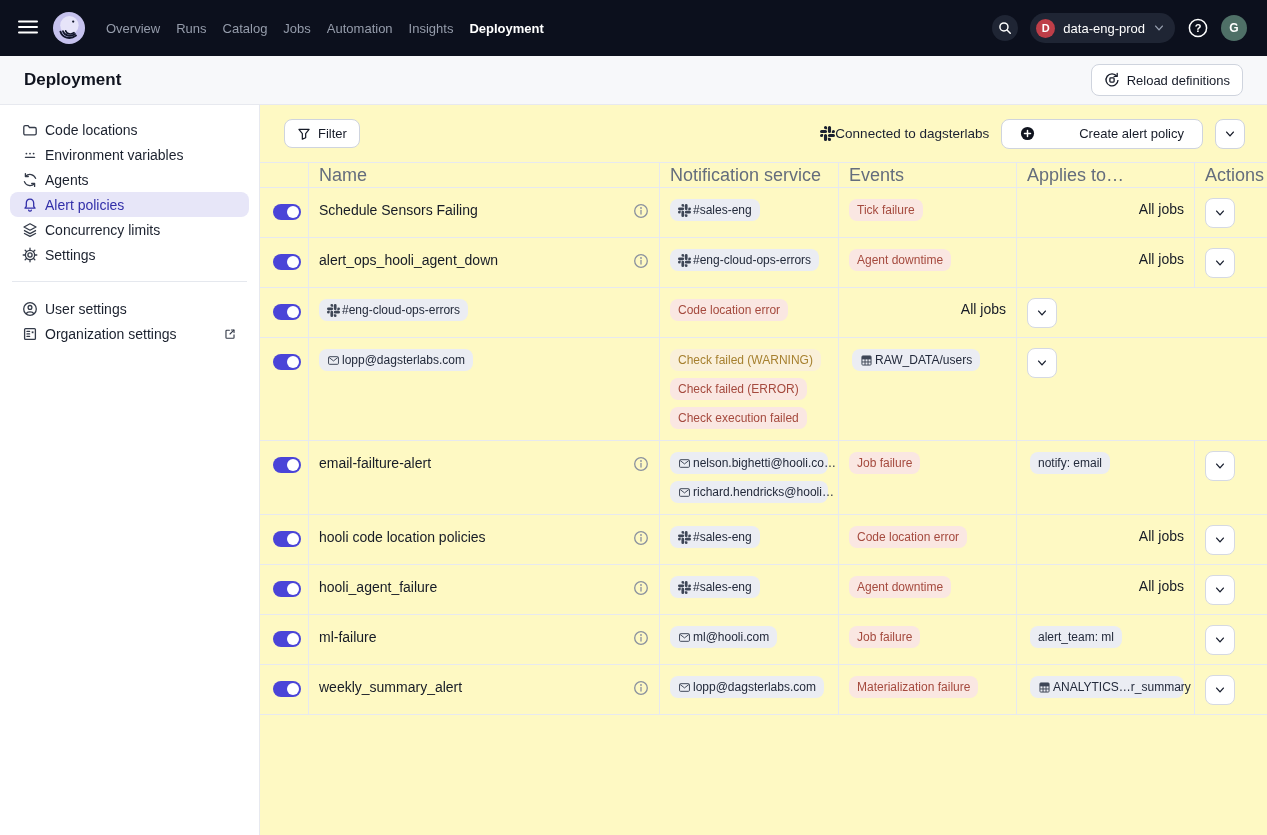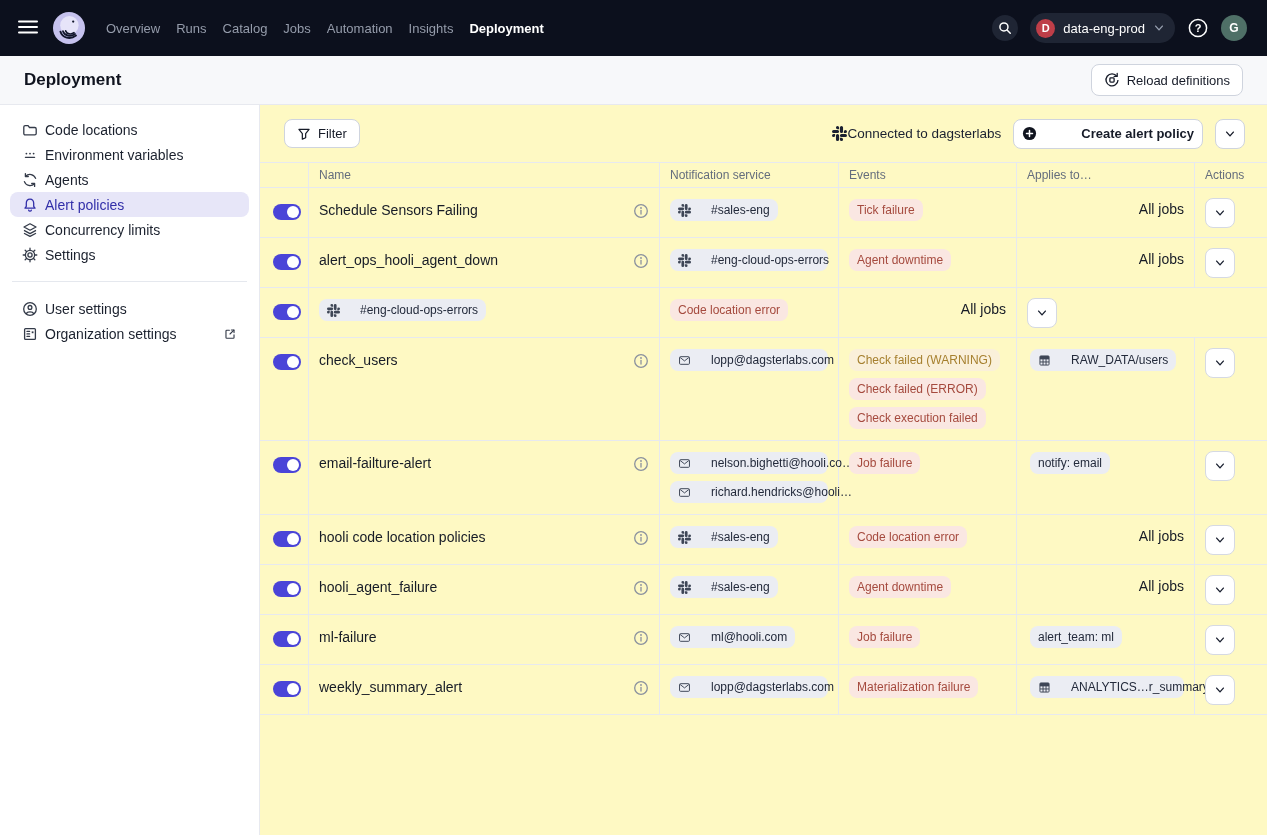--- a/index.html
+++ b/index.html
@@ -36,38 +36,38 @@
   .side-item.active { background:#E7E6F8; color:#322FA9; }
   .side-item.active .ic { color:#322FA9; }
   .side-divider { border:none; border-top:1px solid #E5E8EE; margin:14px 12px 14px 12px; }
   .ext { margin-left:auto; color:#646E7E; }
 
   main { flex:1; min-width:0; background:#fef9c3; }
   .toolbar { height:57px; display:flex; align-items:center; padding:0 22px 0 24px; }
   .filter-btn { height:29px; padding:0 12px; }
   .toolbar-right { margin-left:auto; display:flex; align-items:center; gap:12px; }
   .connected { display:flex; align-items:center; font-size:13.5px; color:#1A2030; }
-  .create-btn { height:30px; padding:0 8px; font-weight:700;gap:44px; }
+  .create-btn { height:30px; padding:0 18px; font-weight:400;gap:44px; }
   .small-btn { height:30px; width:30px; justify-content:center; padding:0; }
 
   
   .table { border-top:1px solid #E7E9EF; }
   .t-row { display:grid; grid-template-columns:49px 351px 179px 178px 178px 1fr; border-bottom:1px solid #E7E9EF; }
   .t-cell { border-right:1px solid #E7E9EF; min-width:0; }
   .t-cell:last-child { border-right:none; }
   .t-head { height:25px; }
-  .t-head .t-cell { display:flex; align-items:center; padding-left:10px; font-size:12px; color:#646D7D; }
+  .t-head .t-cell { display:flex; align-items:center; padding-left:10px; font-size:18px; color:#646D7D; }
   .t-body .t-row { min-height:50px; }
   .c-name { display:flex; align-items:flex-start; justify-content:space-between; padding:14px 10px 12px 10px; font-size:14px; color:#161B26; }
   .info-btn { color:#8A919E; width:16px; height:16px; background:none; border:none; cursor:pointer; flex:none; margin-top:1px; }
   .c-toggle { padding:16px 0 0 13px; }
   .toggle { width:28px; height:16px; border-radius:9px; background:#4A44D8; position:relative; cursor:pointer; }
   .toggle .knob { position:absolute; right:2px; top:2px; width:12px; height:12px; border-radius:50%; background:#fff; }
   .c-tags { padding:11px 10px 11px 10px; display:flex; flex-direction:column; gap:7px; align-items:flex-start; }
-  .tag { display:inline-flex; align-items:center; gap:20px; height:22px; padding:0 8px; border-radius:8px; font-size:12px; background:#EBEDF3; color:#232A3B; white-space:nowrap; max-width:100%;text-align:right; }
+  .tag { display:inline-flex; align-items:center; gap:2px; height:22px; padding:0 8px; border-radius:8px; font-size:12px; background:#EBEDF3; color:#232A3B; white-space:nowrap; max-width:100%;text-align:right; }
   .tag .ic { color:#3E4656; }
   .tag.red { background:#FAE7E2; color:#A54A3E; }
   .tag.yellow { background:#FAF0DA; color:#A6802F; }
   .c-applies { padding:11px 10px 11px 13px; font-size:14px; color:#161B26; }
   .c-applies.plain { padding-top:13px;text-align:right; }
   .c-actions { padding:10px 0 0 10px; }
   .act-btn { width:30px; height:30px; border:1px solid #D5D9E3; border-radius:8px; background:#fff; display:flex; align-items:center; justify-content:center; color:#1A2030; cursor:pointer; }
 </style>
 </head>
 <body>
@@ -385,30 +385,20 @@
                 </span>
               </button>
             </div>
           </div>
           <div class="t-row">
             <div class="t-cell c-toggle">
               <div class="toggle">
                 <div class="knob"></div>
               </div>
             </div>
-            <div class="t-cell c-name">
-              <span>check_users</span>
-              <span class="ic info-btn">
-                <svg viewBox="0 0 16 16" fill="none" stroke="currentColor" stroke-width="1.3">
-                  <circle cx="8" cy="8" r="6.3"></circle>
-                  <path d="M8 7.4 V11" stroke-linecap="round"></path>
-                  <circle cx="8" cy="5" r="0.9" fill="currentColor" stroke="none"></circle>
-                </svg>
-              </span>
-            </div>
             <div class="t-cell c-tags">
               <span class="tag">
                 <span class="ic" style="width: 13px; height: 13px;">
                   <svg viewBox="0 0 16 16" fill="none" stroke="currentColor" stroke-width="1.2">
                     <rect x="1.9" y="3.3" width="12.2" height="9.4" rx="1.2"></rect>
                     <path d="M2.6 4.3 L8 8.5 L13.4 4.3"></path>
                   </svg>
                 </span>
                 <span>lopp@dagsterlabs.com</span>
               </span>

